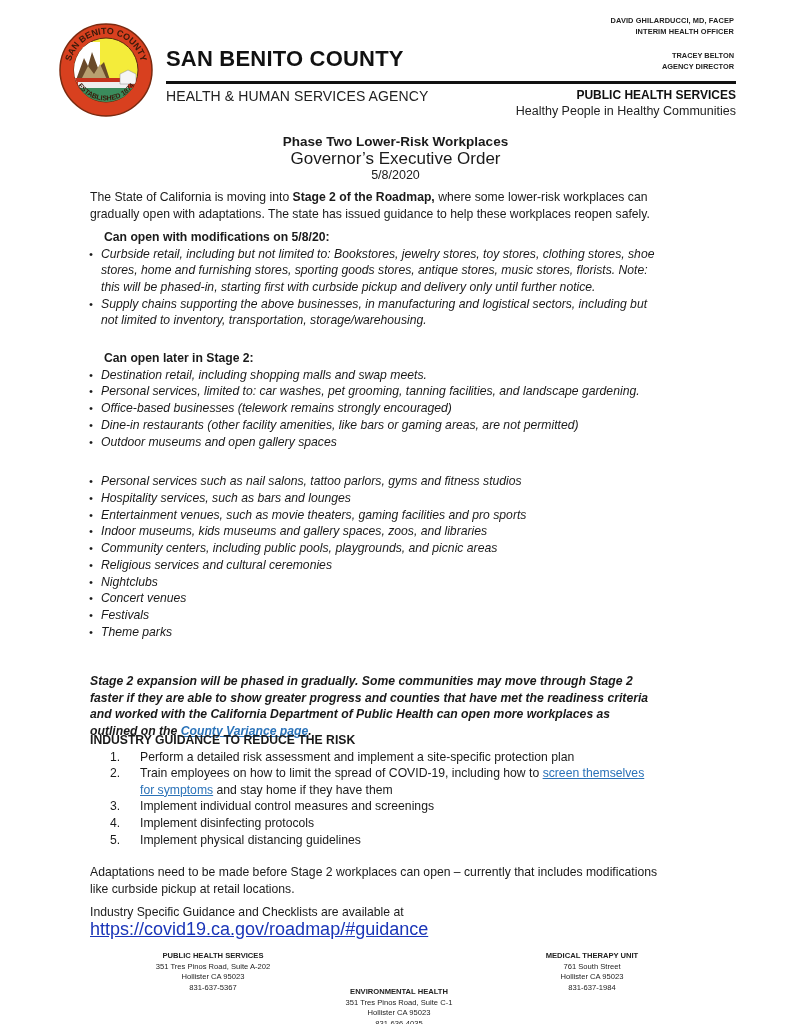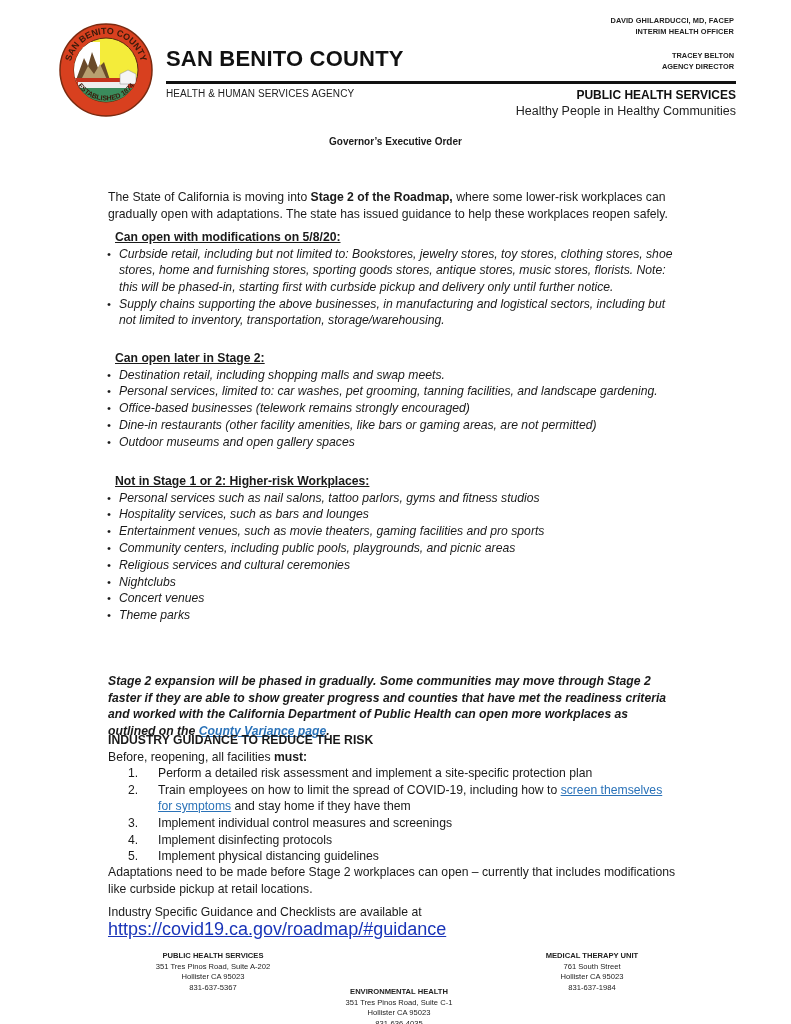--- a/index.html
+++ b/index.html
@@ -7,37 +7,37 @@
       width: 791px; height: 1024px; position: relative; overflow: hidden;
       font-family: "Liberation Sans", "DejaVu Sans", sans-serif;
       color: #1a1a1a;
     }
     .abs { position: absolute; }
 
     
     .seal { left: 58px; top: 22px; width: 96px; height: 96px; }
     .county-title { left: 166px; top: 46px; font-size: 22px; font-weight: bold; letter-spacing: 0.2px; color: #111; }
     .rule { left: 166px; top: 81px; width: 570px; height: 3px; background: #111; }
-    .agency { left: 166px; top: 88px; font-size: 10px; color: #222; letter-spacing: 0.1px; }
+    .agency { left: 166px; top: 88px; font-size: 14px; color: #222; letter-spacing: 0.1px; }
     .officer { right: 57px; top: 15px; text-align: right; font-size: 7.4px; line-height: 11px; color: #222; font-weight: bold; letter-spacing: 0.1px; }
     .director { right: 57px; top: 50px; text-align: right; font-size: 7.4px; line-height: 11px; color: #222; font-weight: bold; margin-left: 40px; }
     .phs { right: 55px; top: 88px; text-align: right; font-size: 12px; font-weight: bold; color: #111; }
     .tagline { right: 55px; top: 104px; text-align: right; font-size: 12.5px; color: #222; }
 
     
     .title-block { left: 0; width: 791px; top: 133px; text-align: center; }
     .title-block .t1 { font-size: 13.5px; font-weight: bold; line-height: 17px; }
-    .title-block .t2 { font-size: 10px; font-weight: bold; line-height: 17px; }
+    .title-block .t2 { font-size: 17px; font-weight: normal; line-height: 17px; }
     .title-block .t3 { font-size: 12.5px; line-height: 17px; }
 
-    .content { left: 108px; width: 570px; font-size: 12.2px; line-height: 16.6px; }
+    .content { left: 90px; width: 570px; font-size: 12.2px; line-height: 16.6px; }
     .intro { top: 189px; }
     .intro b { font-weight: bold; }
 
-    .sec-head { font-weight: bold; text-decoration: underline; margin-left: 7px; }
+    .sec-head { font-weight: bold; margin-left: 14px; }
     ul.blist { list-style: none; margin: 0; padding: 0; font-style: italic; }
     ul.blist li { position: relative; padding-left: 11px; margin-bottom: 0.2px; }
     ul.blist li::before { content: "\2022"; position: absolute; left: -1px; top: 0; font-size: 11px; }
 
     .sec1 { top: 229px; }
     .sec2 { top: 350px; }
     .sec3 { top: 473px; }
 
     .italic-note { top: 673px; font-style: italic; font-weight: bold; }
     a.link { color: #2a72b8; text-decoration: underline; }
@@ -99,21 +99,23 @@
   <div>INTERIM HEALTH OFFICER</div>
 </div>
 <div class="abs director">
   <div>TRACEY BELTON</div>
   <div>AGENCY DIRECTOR</div>
 </div>
 <div class="abs phs">PUBLIC HEALTH SERVICES</div>
 <div class="abs tagline">Healthy People in Healthy Communities</div>
 
 <div class="abs title-block">
+  <div class="t1">Phase Two Lower-Risk Workplaces</div>
   <div class="t2">Governor’s Executive Order</div>
+  <div class="t3">5/8/2020</div>
 </div>
 
 <div class="abs content intro">
   <span>The State of California is moving into </span><b>Stage 2 of the Roadmap,</b><span> where some lower-risk workplaces can gradually open with adaptations. The state has issued guidance to help these workplaces reopen safely.</span>
 </div>
 
 <div class="abs content sec1">
   <div class="sec-head">Can open with modifications on 5/8/20:</div>
   <ul class="blist">
     <li>Curbside retail, including but not limited to: Bookstores, jewelry stores, toy stores, clothing stores, shoe stores, home and furnishing stores, sporting goods stores, antique stores, music stores, florists. Note: this will be phased-in, starting first with curbside pickup and delivery only until further notice.</li>
@@ -126,42 +128,40 @@
   <ul class="blist">
     <li>Destination retail, including shopping malls and swap meets.</li>
     <li>Personal services, limited to: car washes, pet grooming, tanning facilities, and landscape gardening.</li>
     <li>Office-based businesses (telework remains strongly encouraged)</li>
     <li>Dine-in restaurants (other facility amenities, like bars or gaming areas, are not permitted)</li>
     <li>Outdoor museums and open gallery spaces</li>
   </ul>
 </div>
 
 <div class="abs content sec3">
-  <div class="sec-head">Not in Stage 1 or 2: Higher-risk Workplaces:</div>
   <ul class="blist">
     <li>Personal services such as nail salons, tattoo parlors, gyms and fitness studios</li>
     <li>Hospitality services, such as bars and lounges</li>
     <li>Entertainment venues, such as movie theaters, gaming facilities and pro sports</li>
+    <li>Indoor museums, kids museums and gallery spaces, zoos, and libraries</li>
     <li>Community centers, including public pools, playgrounds, and picnic areas</li>
     <li>Religious services and cultural ceremonies</li>
     <li>Nightclubs</li>
     <li>Concert venues</li>
+    <li>Festivals</li>
     <li>Theme parks</li>
   </ul>
 </div>
 
 <div class="abs content italic-note">
   <span>Stage 2 expansion will be phased in gradually. Some communities may move through Stage 2 faster if they are able to show greater progress and counties that have met the readiness criteria and worked with the California Department of Public Health can open more workplaces as outlined on the </span><a class="link" href="#">County Variance page</a><span>.</span>
 </div>
 
 <div class="abs content guidance">
   <div class="h">INDUSTRY GUIDANCE TO REDUCE THE RISK</div>
-  <div>
-    <span>Before, reopening, all facilities </span><b>must:</b>
-  </div>
   <ol class="steps">
     <li><span class="num">1.</span><span>Perform a detailed risk assessment and implement a site-specific protection plan</span></li>
     <li><span class="num">2.</span><span>Train employees on how to limit the spread of COVID-19, including how to </span><a class="link" href="#">screen themselves for symptoms</a><span> and stay home if they have them</span></li>
     <li><span class="num">3.</span><span>Implement individual control measures and screenings</span></li>
     <li><span class="num">4.</span><span>Implement disinfecting protocols</span></li>
     <li><span class="num">5.</span><span>Implement physical distancing guidelines</span></li>
   </ol>
 </div>
 
 <div class="abs content adapt">Adaptations need to be made before Stage 2 workplaces can open – currently that includes modifications like curbside pickup at retail locations.</div>

